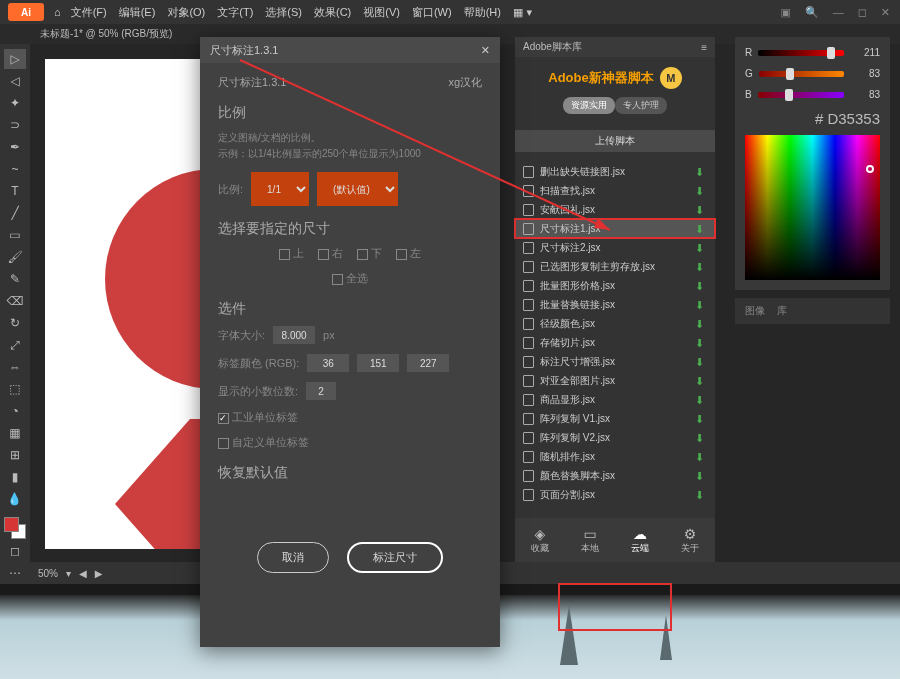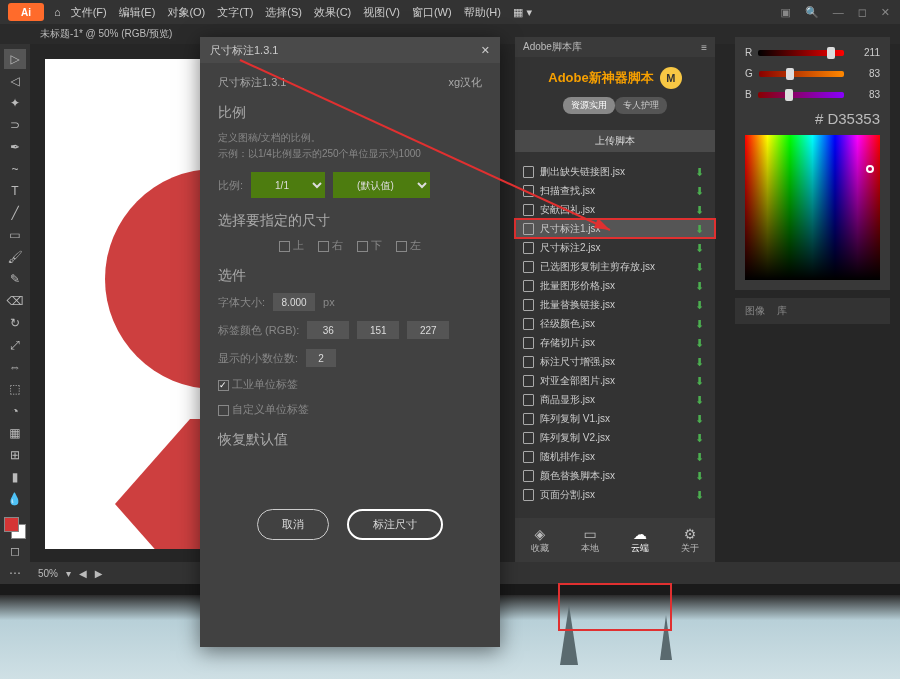--- a/index.html
+++ b/index.html
@@ -34,21 +34,21 @@
 .canvas-bottom { position: absolute; bottom: 0; left: 0; right: 0; height: 22px; background: #333; display: flex; align-items: center; padding: 0 8px; color: #bbb; font-size: 10px; gap: 8px; }
 
 
 .dialog { position: absolute; top: 37px; left: 200px; width: 300px; height: 610px; background: #414141; box-shadow: 0 4px 20px rgba(0,0,0,0.5); z-index: 20; }
 .dialog-title { background: #4a4a4a; height: 26px; display: flex; align-items: center; justify-content: space-between; padding: 0 10px; color: #ccc; font-size: 11px; }
 .dialog-body { padding: 12px 18px; color: #888; font-size: 11px; }
 .dialog-row { margin-bottom: 10px; display: flex; align-items: center; gap: 8px; }
 .dialog-section-title { color: #aaa; margin: 14px 0 8px 0; font-size: 14px; }
 .dialog-text { color: #888; font-size: 10px; line-height: 1.6; }
 .dialog input.num { width: 42px; height: 18px; background: #555; border: none; color: #ddd; font-size: 10px; text-align: center; }
-.dialog select { background: #4d7c0f; border: none; color: #ddd; font-size: 10px; height: 26px; padding: 0 20px; }
+.dialog select { background: #c2410c; border: none; color: #ddd; font-size: 10px; height: 34px; padding: 0 12px; }
 .chk { display: inline-block; width: 11px; height: 11px; border: 1px solid #888; margin-right: 3px; vertical-align: middle; }
 .chk.checked::after { content: "✓"; color: #fff; font-size: 9px; display: block; line-height: 9px; }
 .dialog-buttons { display: flex; justify-content: center; gap: 18px; margin-top: 36px; }
 .dialog-btn { padding: 6px 24px; border: 1px solid #ccc; border-radius: 16px; background: transparent; color: #ddd; font-size: 11px; cursor: pointer; }
 .dialog-btn.primary { border: 2px solid #fff; }
 .red-box { position: absolute; border: 2px solid #e03030; pointer-events: none; }
 
 
 .scripts-panel { position: absolute; top: 37px; left: 515px; width: 200px; height: 525px; background: #333; z-index: 15; }
 .scripts-header { height: 20px; background: #3a3a3a; color: #bbb; font-size: 10px; display: flex; align-items: center; padding: 0 8px; justify-content: space-between; }
@@ -187,20 +187,23 @@
       <select><option>(默认值)</option></select>
     </div>
 
     <div class="dialog-section-title">选择要指定的尺寸</div>
     <div class="dialog-row" style="justify-content:center; gap:14px;">
       <span><span class="chk"></span><span>上</span></span>
       <span><span class="chk"></span><span>右</span></span>
       <span><span class="chk"></span><span>下</span></span>
       <span><span class="chk"></span><span>左</span></span>
     </div>
+    <div class="dialog-row" style="justify-content:center;">
+      <span><span class="chk"></span><span>全选</span></span>
+    </div>
 
     <div class="dialog-section-title">选件</div>
     <div class="dialog-row">
       <span>字体大小:</span>
       <input class="num" value="8.000" style="">
       <span>px</span>
     </div>
     <div class="dialog-row">
       <span>标签颜色 (RGB):</span>
       <input class="num" value="36" style="">

